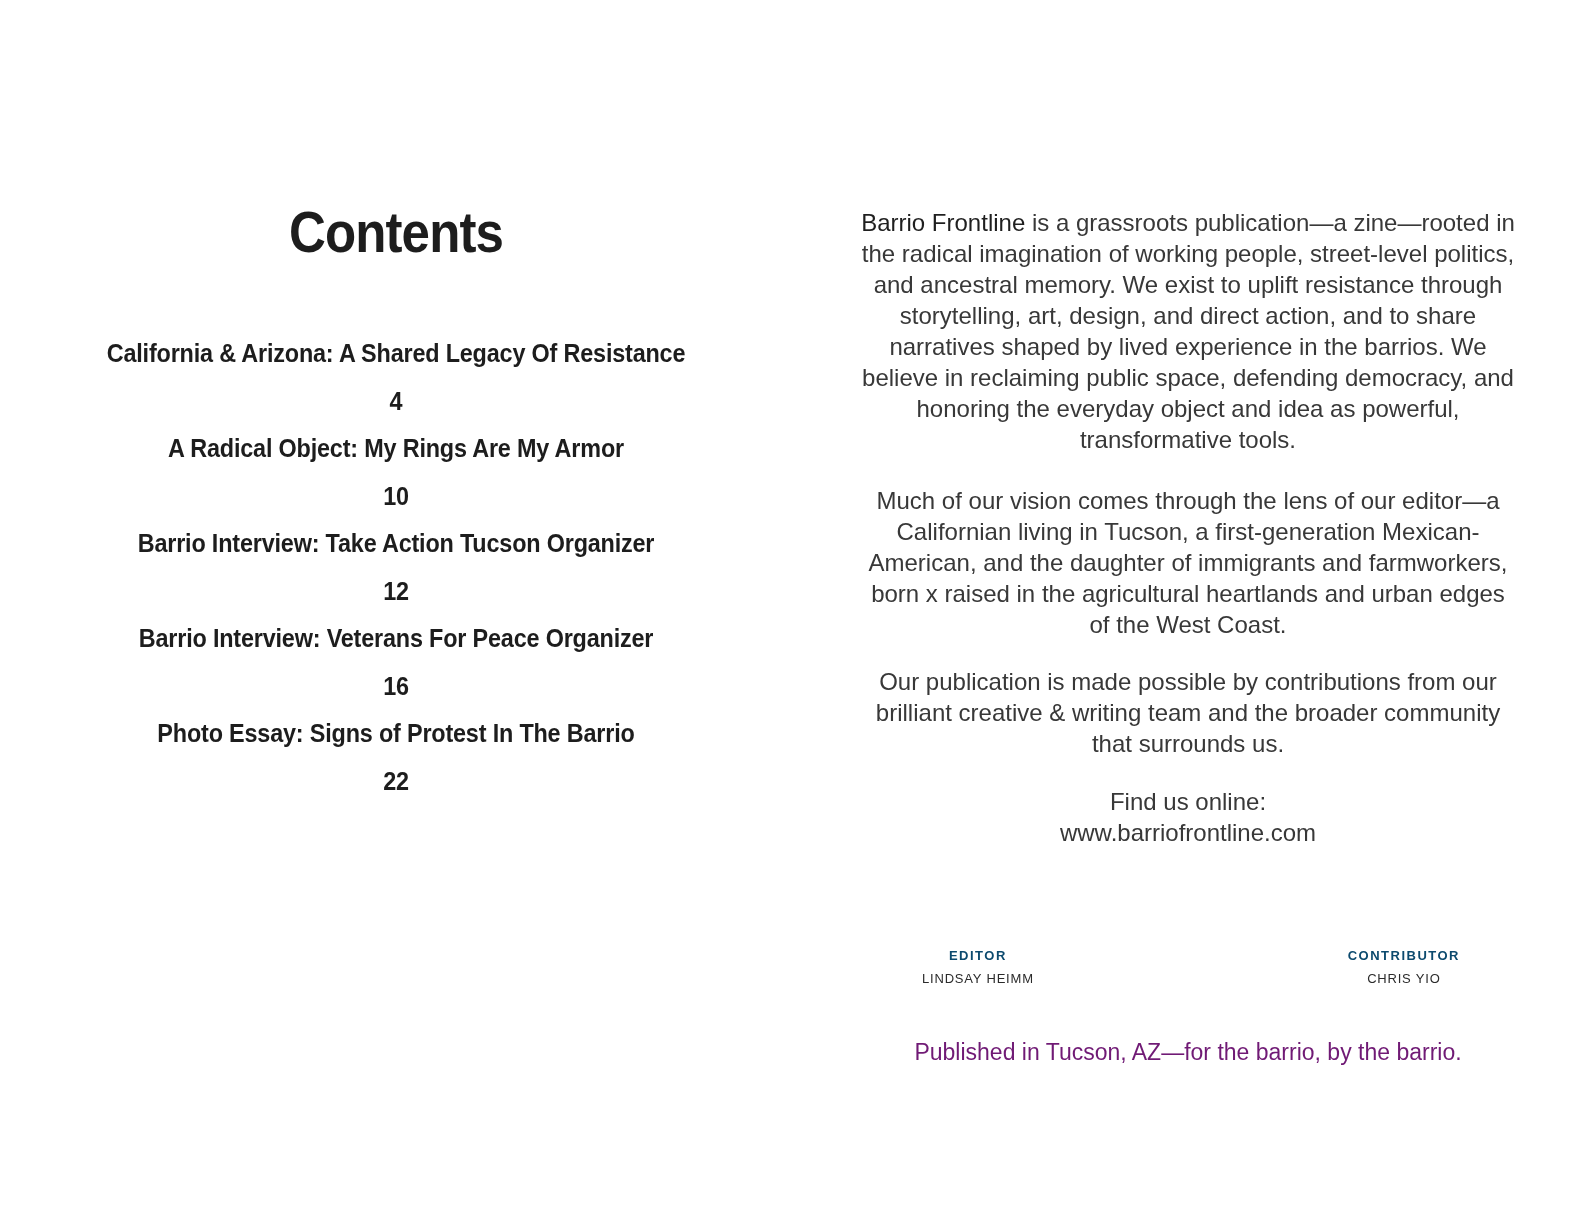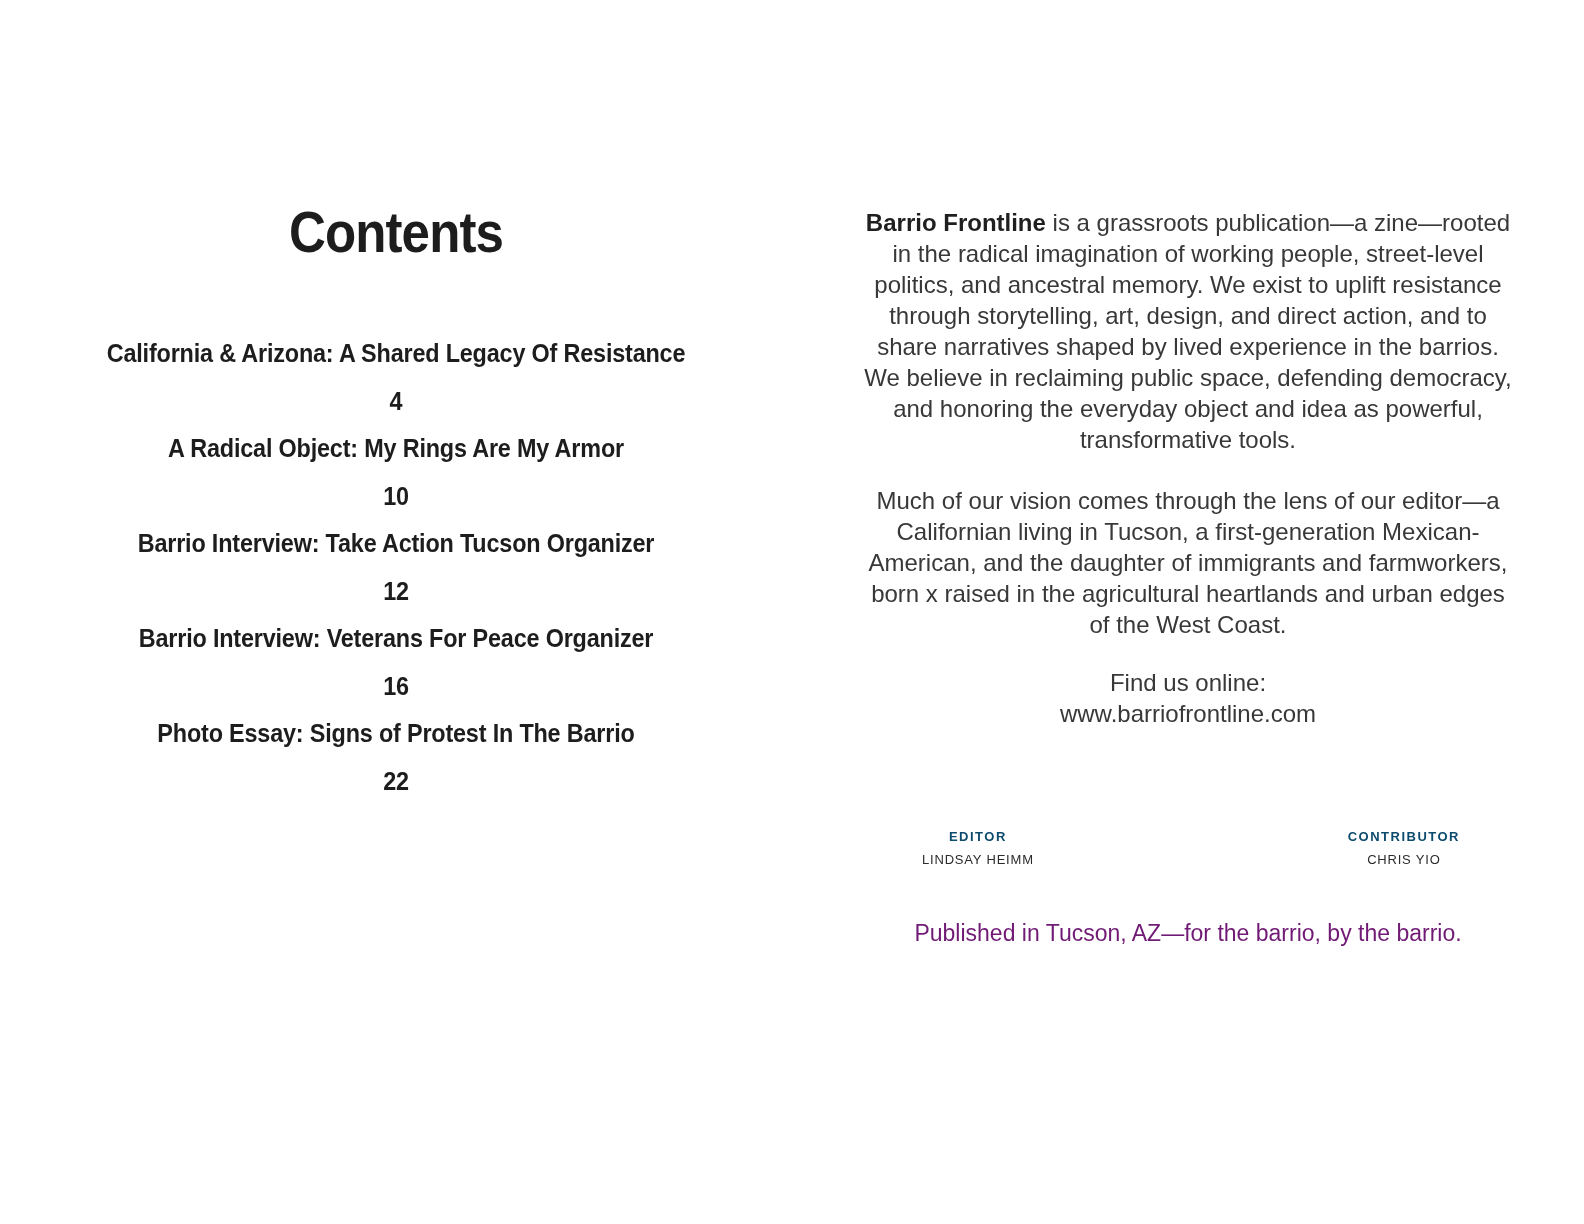--- a/index.html
+++ b/index.html
@@ -62,21 +62,21 @@
   .about {
     width: 656px;
     margin: 0 auto;
     font-size: 24px;
     line-height: 31px;
     text-align: center;
     color: #383838;
   }
   .about p { margin: 0; }
   .about .lead-name {
-    font-weight: 700;
+    font-weight: 400;
     color: #1f1f1f;
   }
   .about .para-2 { margin-top: 30px; }
   .about .para-3 { margin-top: 26px; }
   .about .find-online { margin-top: 27px; }
 
   .credits {
     margin: 100px 0 0 130px;
     width: 538px;
     display: flex;
@@ -146,20 +146,21 @@
     </div>
   </div>
 
   <div class="page page-right">
 
     <div class="about">
       <p class="para-1"><span class="lead-name">Barrio Frontline</span><span> is a grassroots publication—a zine—rooted in the radical imagination of working people, street-level politics, and ancestral memory. We exist to uplift resistance through storytelling, art, design, and direct action, and to share narratives shaped by lived experience in the barrios. We believe in reclaiming public space, defending democracy, and honoring the everyday object and idea as powerful, transformative tools.</span></p>
 
       <p class="para-2">Much of our vision comes through the lens of our editor—a Californian living in Tucson, a first-generation Mexican-American, and the daughter of immigrants and farmworkers, born x raised in the agricultural heartlands and urban edges of the West Coast.</p>
 
+      <p class="para-3">Our publication is made possible by contributions from our brilliant creative &amp; writing team and the broader community that surrounds us.</p>
 
       <p class="find-online">
         <span>Find us online:</span><br>
         <span>www.barriofrontline.com</span>
       </p>
     </div>
 
     <div class="credits">
       <div class="credit-col">
         <div class="credit-role">EDITOR</div>

